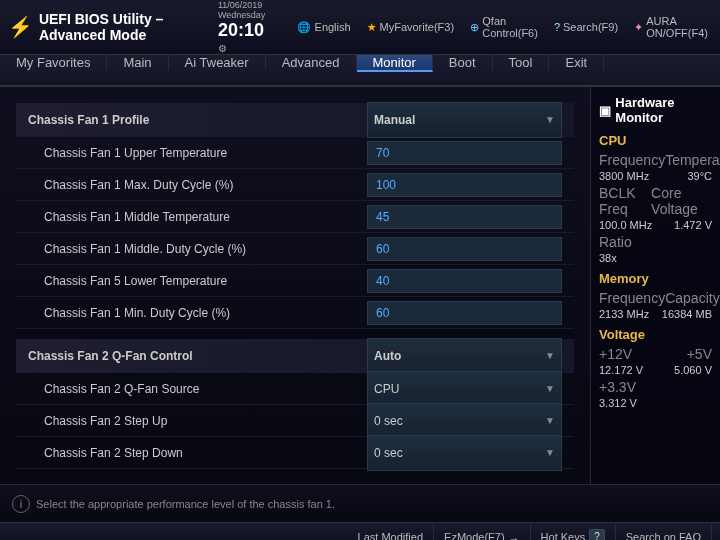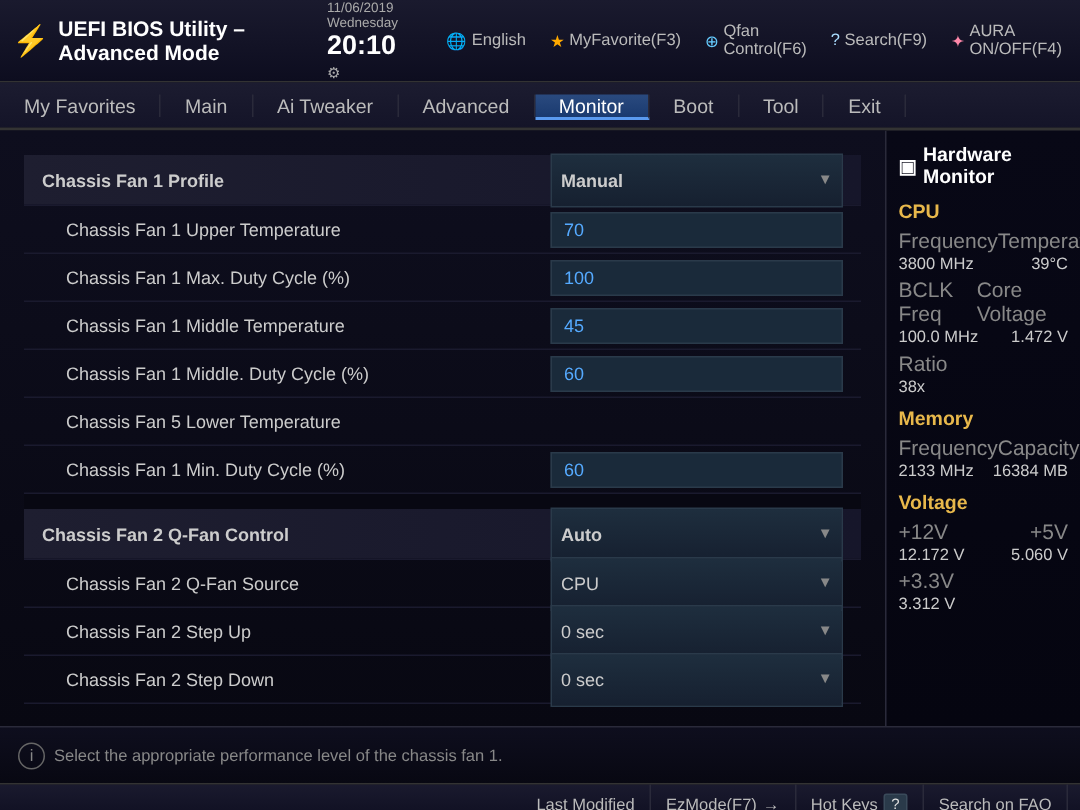--- a/index.html
+++ b/index.html
@@ -74,21 +74,21 @@
     .icon-star { color: #fa0; }
     .icon-fan { color: #6cf; }
     .icon-search { color: #adf; }
     .icon-aura { color: #f8a; }
 
     
     .nav-bar {
       background: linear-gradient(180deg, #1c1c30 0%, #141428 100%);
       height: 32px;
       display: flex;
-      align-items: center;
+      align-items: flex-start;
       border-bottom: 2px solid #333;
     }
     .nav-item {
       display: flex;
       align-items: center;
       padding: 0 16px;
       color: #bbb;
       cursor: pointer;
       font-size: 13px;
       border-right: 1px solid #2a2a3a;
@@ -344,20 +344,23 @@
 
     <div class="settings-row">
       <span class="row-label" style="padding-left:16px;">Chassis Fan 1 Middle. Duty Cycle (%)</span>
       <div class="row-value">
         <input class="value-input" type="text" value="60" style="">
       </div>
     </div>
 
     <div class="settings-row">
       <span class="row-label" style="padding-left:16px;">Chassis Fan 5 Lower Temperature</span>
+      <div class="row-value">
+        <input class="value-input" type="text" value="40" style="">
+      </div>
     </div>
 
     <div class="settings-row">
       <span class="row-label" style="padding-left:16px;">Chassis Fan 1 Min. Duty Cycle (%)</span>
       <div class="row-value">
         <input class="value-input" type="text" value="60" style="">
       </div>
     </div>
 
     <div style="height:10px;background:#080812;"></div>

